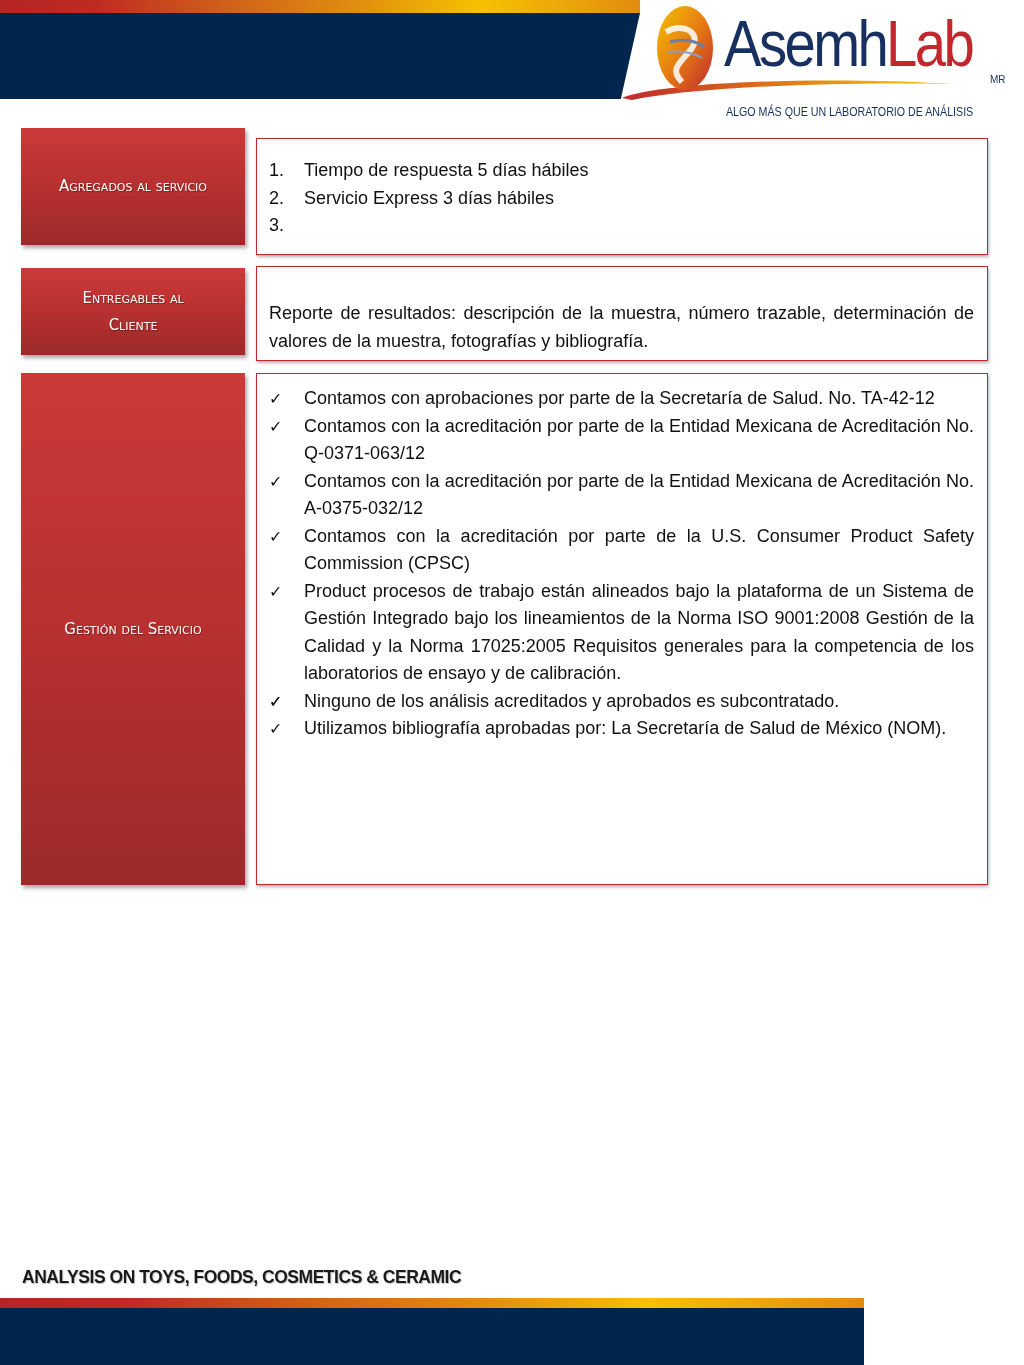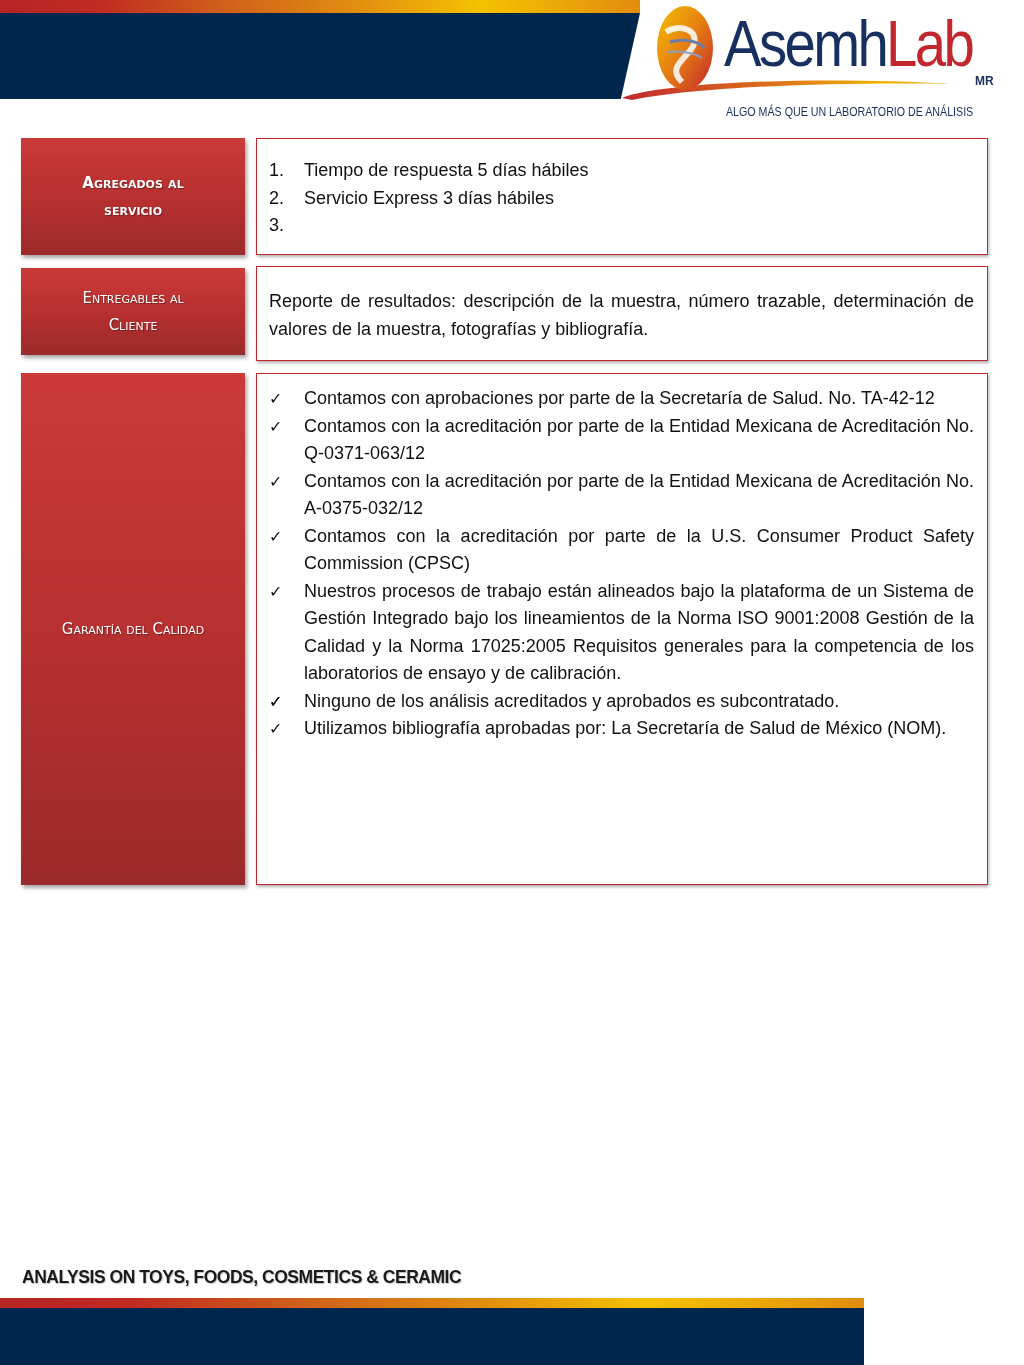--- a/index.html
+++ b/index.html
@@ -8,21 +8,21 @@
   
   .hdr-stripe { position:absolute; left:0; top:0; width:640px; height:13px;
     background:linear-gradient(90deg,#b52524 0%,#c02a22 15%,#d0601a 35%,#e08c10 55%,#f5c200 75%,#e9a30a 90%,#e28c10 100%); }
   .hdr-band { position:absolute; left:0; top:13px; width:640px; height:86px; background:#01264d;
     clip-path:polygon(0 0,100% 0,97% 100%,0 100%); }
   .logo { position:absolute; left:652px; top:2px; width:360px; height:120px; }
   .logo-text { position:absolute; left:72px; top:2px; font-family:"Liberation Sans Narrow","Liberation Sans", sans-serif;
     font-size:64px; letter-spacing:-3px; line-height:80px; transform:scaleX(0.88); transform-origin:left; white-space:nowrap; }
   .logo-text .a { color:#17305f; }
   .logo-text .b { color:#c1272d; }
-  .logo-mr { position:absolute; left:323px; top:72px; font-size:12px; font-weight:bold; color:#17305f; }
+  .logo-mr { position:absolute; left:338px; top:72px; font-size:10px; font-weight:normal; color:#17305f; }
   .logo-tag { position:absolute; left:74px; top:102px; font-size:13px; color:#17305f; white-space:nowrap;
     transform:scaleX(0.82); transform-origin:left; letter-spacing:0px; }
   .logo-swoosh { position:absolute; left:-30px; top:70px; width:330px; height:30px; }
   .logo-mark { position:absolute; left:0; top:0; width:66px; height:96px; }
 
   
   .label-box { position:absolute; left:21px; width:224px; color:#fff;
     background:linear-gradient(180deg,#cb3a38 0%,#b83030 50%,#9c2a2a 100%);
     box-shadow:2px 3px 4px rgba(0,0,0,0.35);
     display:flex; align-items:center; justify-content:center; text-align:center;
@@ -77,48 +77,48 @@
     <ellipse cx="33" cy="46" rx="28" ry="42" fill="url(#sp)"></ellipse>
     <path d="M14 30 C 30 20, 50 30, 40 46 C 30 60, 16 66, 30 80" stroke="#ffffff" stroke-width="6" fill="none" opacity="0.85"></path>
     <path d="M18 40 C 34 36, 48 40, 52 46" stroke="#6b7fa6" stroke-width="3" fill="none"></path>
     <path d="M16 50 C 30 48, 44 52, 50 56" stroke="#8aa0c4" stroke-width="2" fill="none"></path>
   </svg>
   <div class="logo-text"><span class="a">Asemh</span><span class="b">Lab</span></div>
   <div class="logo-mr">MR</div>
   <div class="logo-tag">ALGO MÁS QUE UN LABORATORIO DE ANÁLISIS</div>
 </div>
 
-<div class="label-box" style="top:138px;height:117px;font-weight:bold;">
+<div class="label-box" style="top:128px;height:117px;">
   <span style="width:150px;">Agregados al servicio</span>
 </div>
 <div class="content-box" style="top:138px;height:117px;padding-top:18px;">
   <ol class="numlist txt">
     <li><span class="num">1.</span><span>Tiempo de respuesta 5 días hábiles</span></li>
     <li><span class="num">2.</span><span>Servicio Express 3 días hábiles</span></li>
     <li><span class="num">3.</span></li>
   </ol>
 </div>
 
 <div class="label-box" style="top:268px;height:87px;">
   <span style="width:150px;">Entregables al Cliente</span>
 </div>
-<div class="content-box" style="top:266px;height:95px;padding-top:21px;">
+<div class="content-box" style="top:266px;height:95px;padding-top:33px;">
   <div class="txt justify" style="text-align-last:left;">Reporte de resultados: descripción de la muestra, número trazable, determinación de valores de la muestra, fotografías y bibliografía.</div>
 </div>
 
 <div class="label-box" style="top:373px;height:512px;">
-  <span>Garantía del Calidad</span>
+  <span>Gestión del Servicio</span>
 </div>
 <div class="content-box" style="top:373px;height:512px;padding-top:11px;">
   <ul class="checks txt">
     <li><span class="chk">✓</span><span>Contamos con aprobaciones por parte de la Secretaría de Salud. No. TA-42-12</span></li>
     <li><span class="chk">✓</span><span>Contamos con la acreditación por parte de la Entidad Mexicana de Acreditación No. Q-0371-063/12</span></li>
     <li><span class="chk">✓</span><span>Contamos con la acreditación por parte de la Entidad Mexicana de Acreditación No. A-0375-032/12</span></li>
     <li><span class="chk">✓</span><span>Contamos con la acreditación por parte de la U.S. Consumer Product Safety Commission (CPSC)</span></li>
-    <li><span class="chk">✓</span><span>Nuestros procesos de trabajo están alineados bajo la plataforma de un Sistema de Gestión Integrado bajo los lineamientos de la Norma ISO 9001:2008 Gestión de la Calidad y la Norma 17025:2005 Requisitos generales para la competencia de los laboratorios de ensayo y de calibración.</span></li>
+    <li><span class="chk">✓</span><span>Product procesos de trabajo están alineados bajo la plataforma de un Sistema de Gestión Integrado bajo los lineamientos de la Norma ISO 9001:2008 Gestión de la Calidad y la Norma 17025:2005 Requisitos generales para la competencia de los laboratorios de ensayo y de calibración.</span></li>
     <li><span class="chk">✓</span></li>
     <li><span class="chk">✓</span><span>Ninguno de los análisis acreditados y aprobados es subcontratado.</span></li>
     <li><span class="chk">✓</span><span>Utilizamos bibliografía aprobadas por: La Secretaría de Salud de México (NOM).</span></li>
   </ul>
 </div>
 
 <div class="ftr-text">ANALYSIS ON TOYS, FOODS, COSMETICS &amp; CERAMIC</div>
 <div class="ftr-stripe"></div>
 <div class="ftr-band"></div>
 

